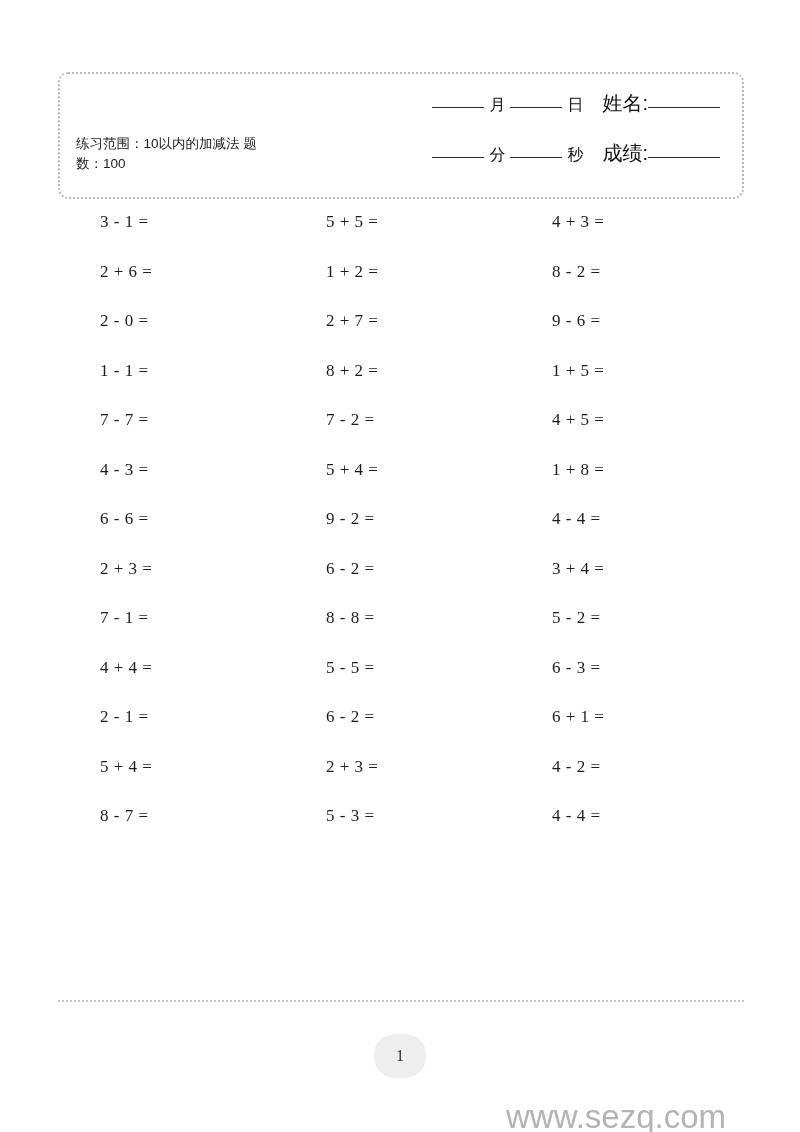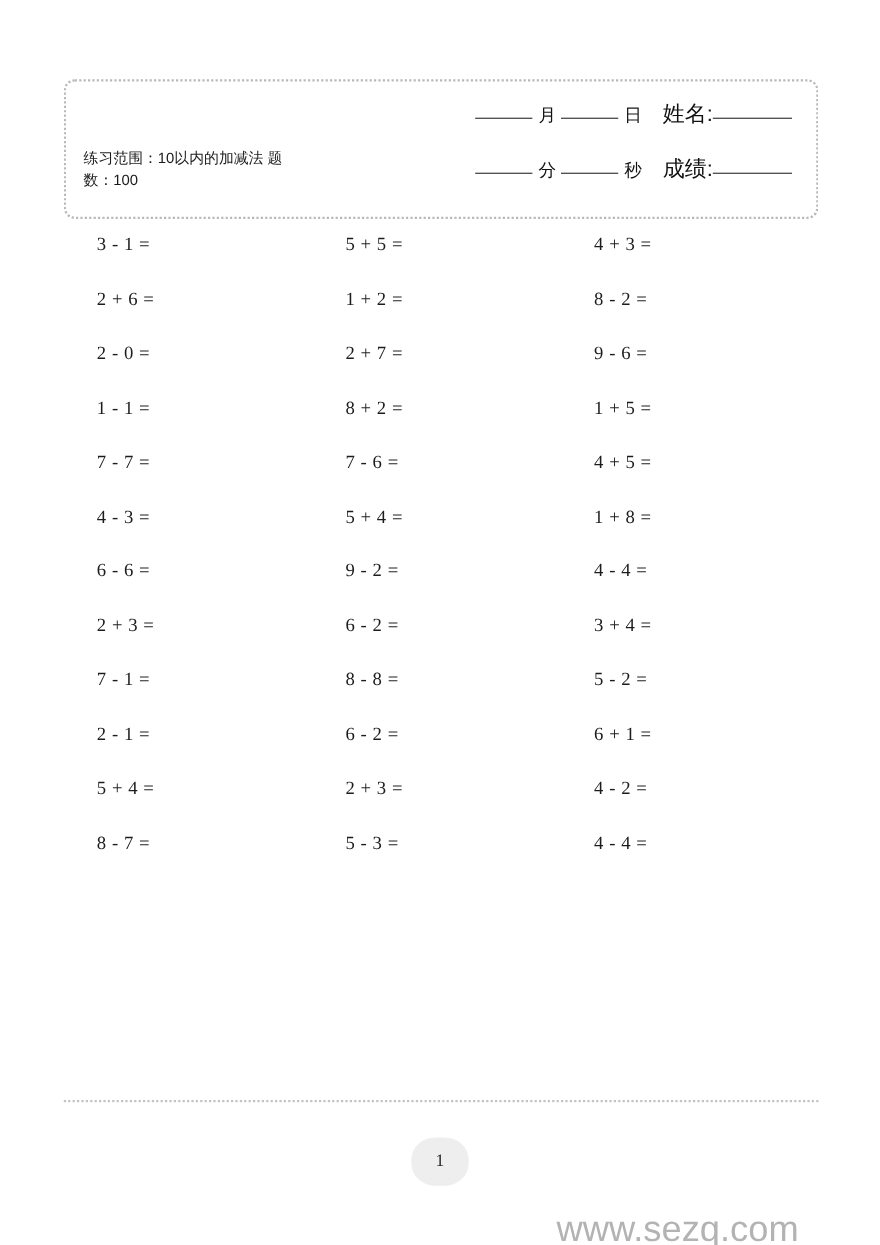--- a/index.html
+++ b/index.html
@@ -84,21 +84,21 @@
   .meta-label {
     display: inline-block;
     padding-left: 14px;
     font-size: 20px;
     text-align: center;
   }
 
   
   .problems {
     position: absolute;
-    left: 0;
+    left: 12px;
     top: 212px;
     width: 660px;
     text-align: center;
   }
   .prow {
     position: relative;
     height: 49.5px;
   }
   .pcell {
     position: absolute;
@@ -201,21 +201,21 @@
         <div class="pcell pcol-1">2 + 7 =</div>
         <div class="pcell pcol-2">9 - 6 =</div>
       </div>
       <div class="prow">
         <div class="pcell pcol-0">1 - 1 =</div>
         <div class="pcell pcol-1">8 + 2 =</div>
         <div class="pcell pcol-2">1 + 5 =</div>
       </div>
       <div class="prow">
         <div class="pcell pcol-0">7 - 7 =</div>
-        <div class="pcell pcol-1">7 - 6 =</div>
+        <div class="pcell pcol-1">7 - 2 =</div>
         <div class="pcell pcol-2">4 + 5 =</div>
       </div>
       <div class="prow">
         <div class="pcell pcol-0">4 - 3 =</div>
         <div class="pcell pcol-1">5 + 4 =</div>
         <div class="pcell pcol-2">1 + 8 =</div>
       </div>
       <div class="prow">
         <div class="pcell pcol-0">6 - 6 =</div>
         <div class="pcell pcol-1">9 - 2 =</div>
@@ -225,20 +225,25 @@
         <div class="pcell pcol-0">2 + 3 =</div>
         <div class="pcell pcol-1">6 - 2 =</div>
         <div class="pcell pcol-2">3 + 4 =</div>
       </div>
       <div class="prow">
         <div class="pcell pcol-0">7 - 1 =</div>
         <div class="pcell pcol-1">8 - 8 =</div>
         <div class="pcell pcol-2">5 - 2 =</div>
       </div>
       <div class="prow">
+        <div class="pcell pcol-0">4 + 4 =</div>
+        <div class="pcell pcol-1">5 - 5 =</div>
+        <div class="pcell pcol-2">6 - 3 =</div>
+      </div>
+      <div class="prow">
         <div class="pcell pcol-0">2 - 1 =</div>
         <div class="pcell pcol-1">6 - 2 =</div>
         <div class="pcell pcol-2">6 + 1 =</div>
       </div>
       <div class="prow">
         <div class="pcell pcol-0">5 + 4 =</div>
         <div class="pcell pcol-1">2 + 3 =</div>
         <div class="pcell pcol-2">4 - 2 =</div>
       </div>
       <div class="prow">

